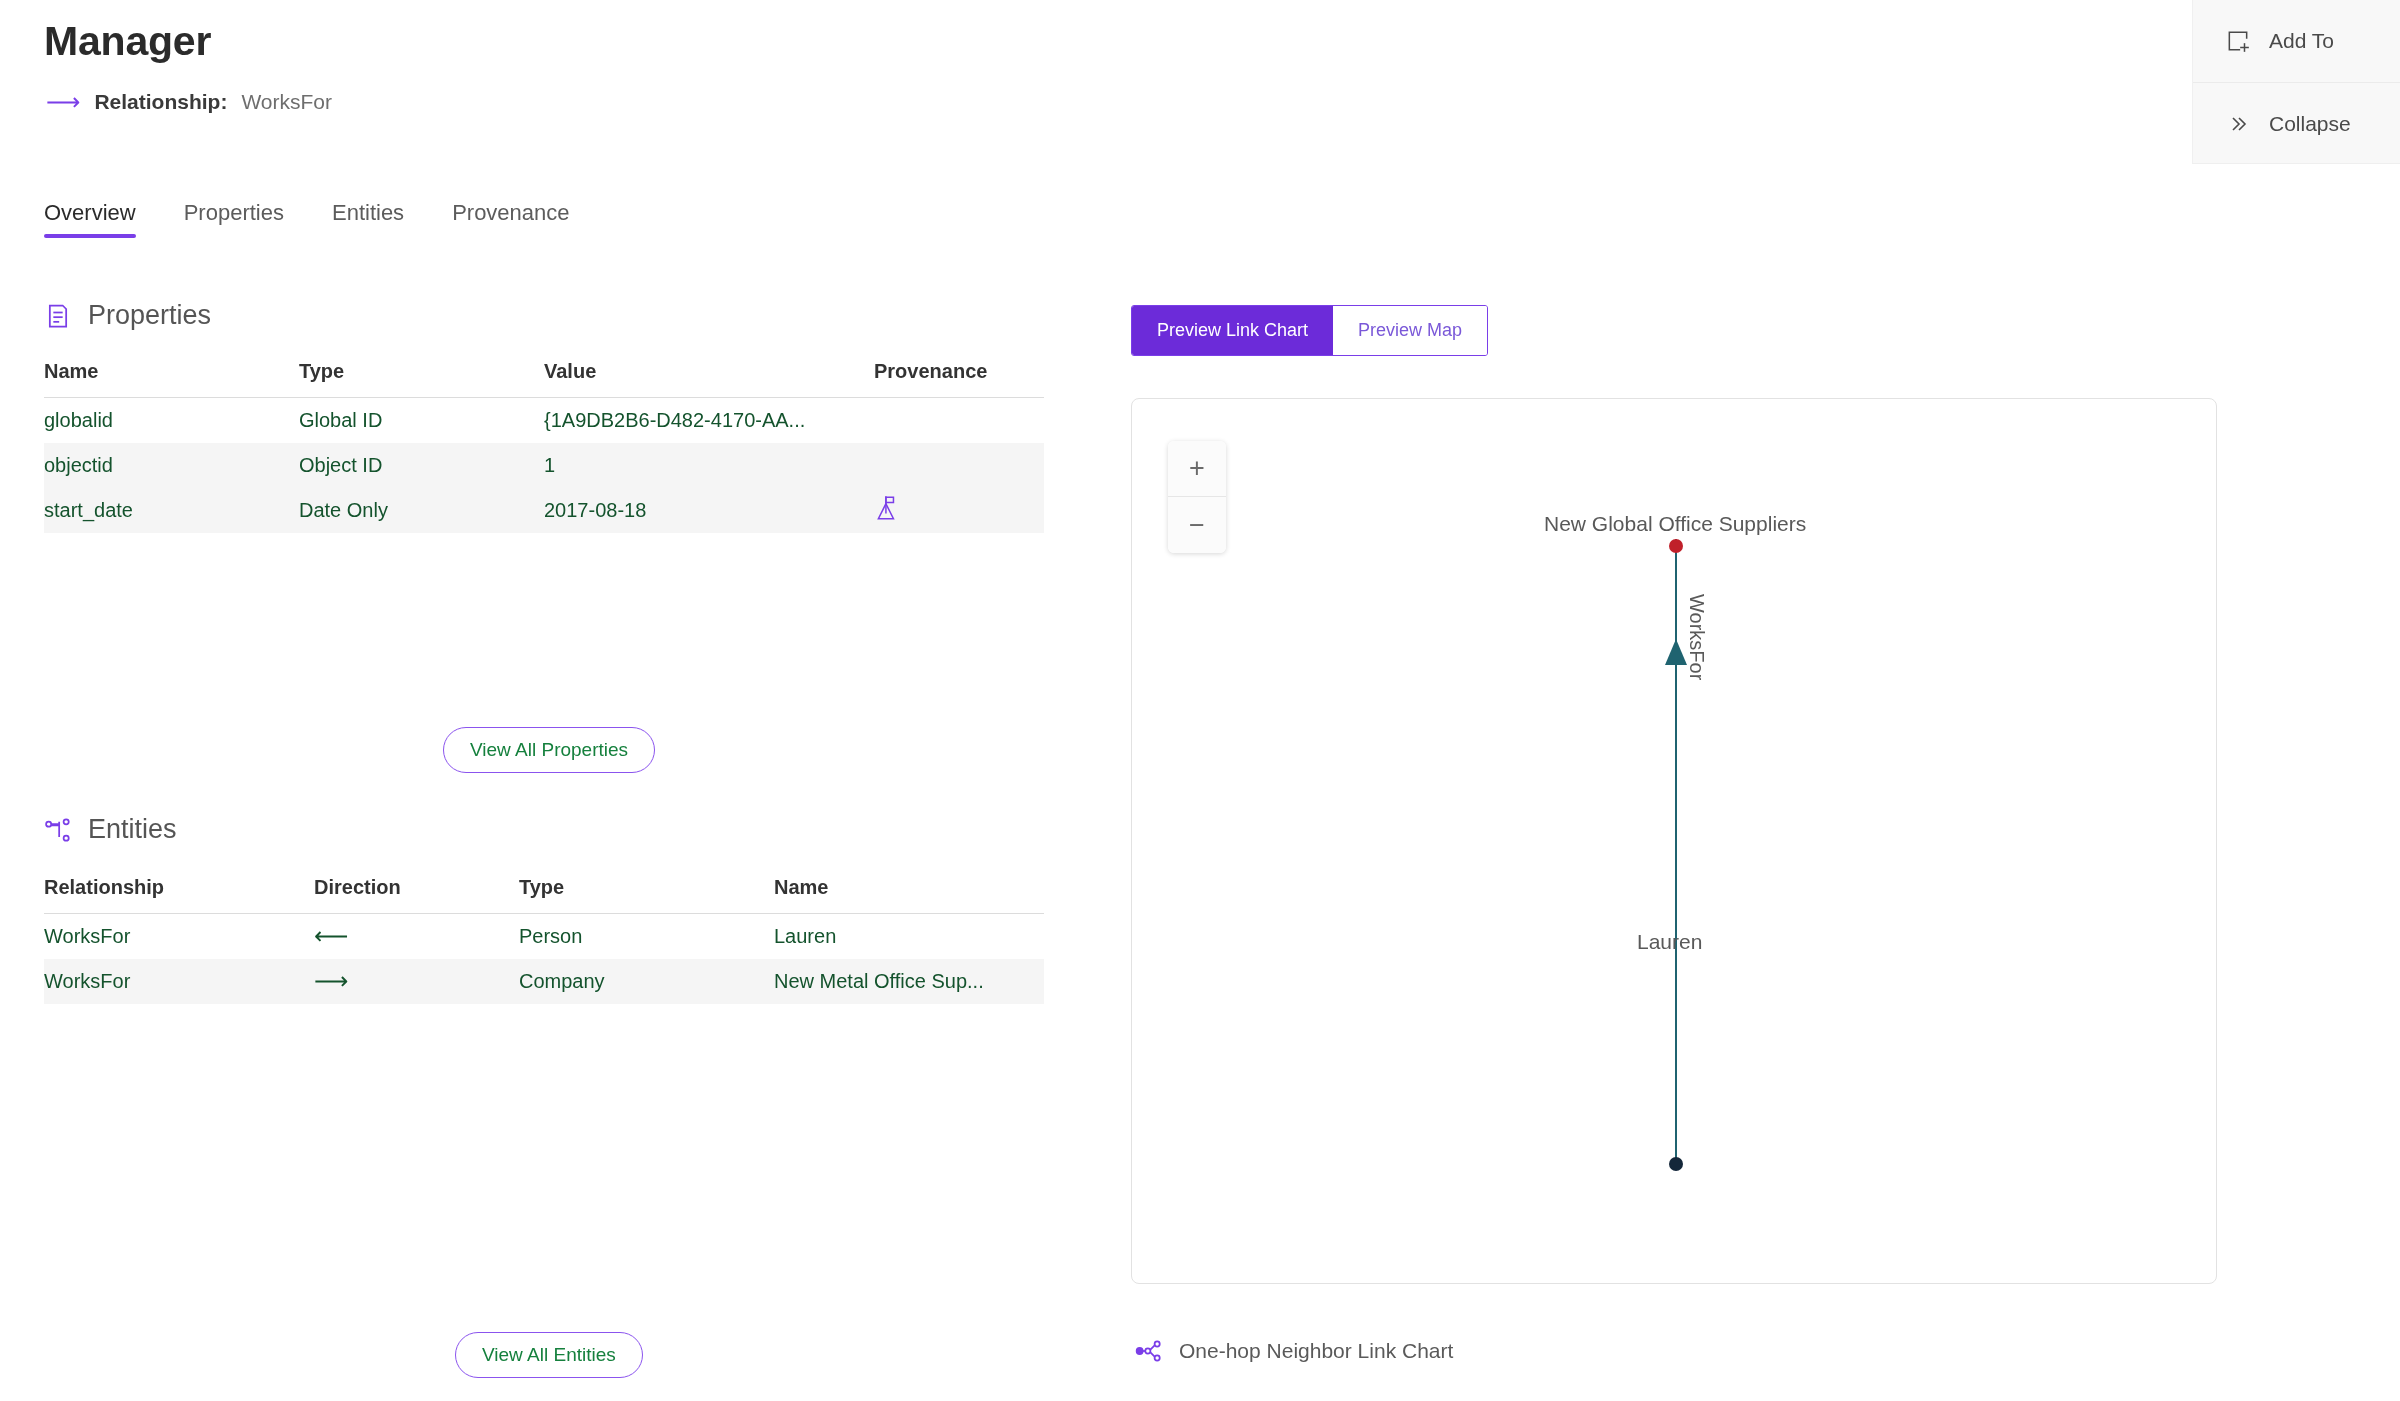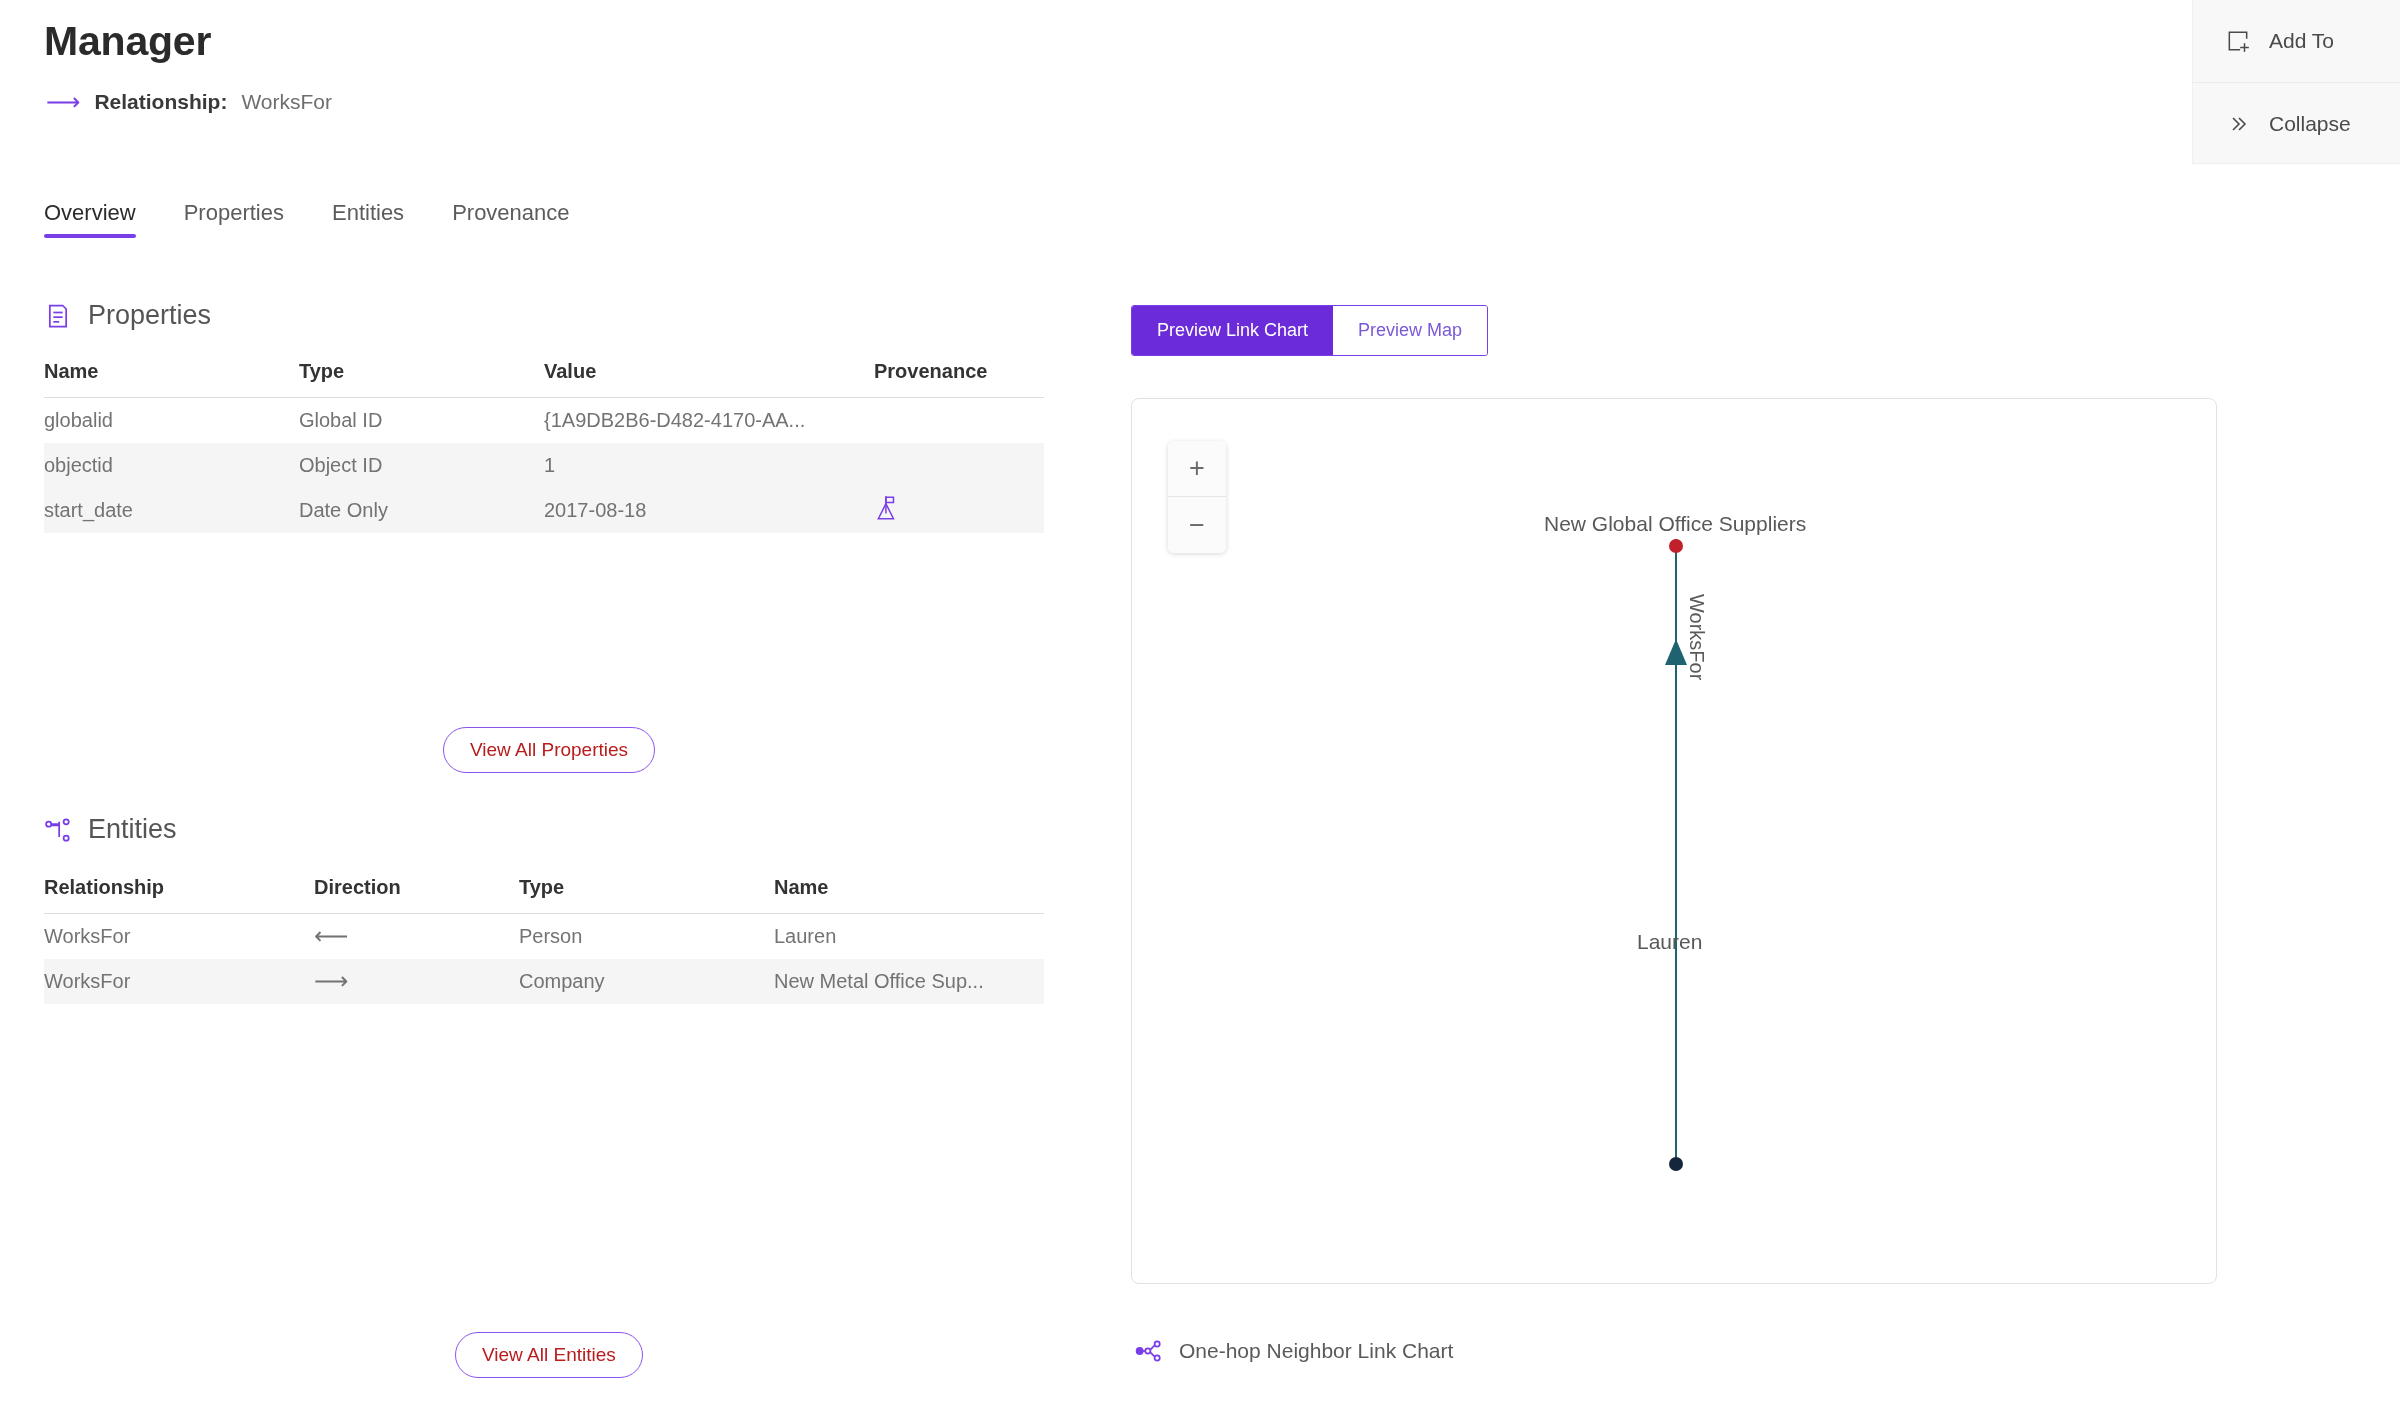--- a/index.html
+++ b/index.html
@@ -81,34 +81,34 @@
     text-align: left;
     font-weight: bold;
     color: #333333;
     font-size: 20px;
     padding: 0 0 14px 0;
     border-bottom: 1px solid #dcdcdc;
   }
   table.grid td {
     padding: 0;
     height: 45px;
-    color: #737373;
+    color: #14532d;
     white-space: nowrap;
     overflow: hidden;
   }
   table.grid tbody tr.alt td { background: #f5f5f5; margin-left: 16px; }
   .lnk { color: #7a58d8; cursor: pointer; }
   .prov-icon { color: #7a3ee8; display: inline-flex; }
   .dir { font-size: 24px; color: #444; letter-spacing: -2px; }
 
   
   .pill {
     position: absolute;
     border: 1px solid #8b54ee;
-    color: #b91c1c;
+    color: #15803d;
     background: #ffffff;
     border-radius: 999px;
     font-size: 19px;
     padding: 11px 26px;
     cursor: pointer;
     white-space: nowrap;
   }
 
   
   .seg {

